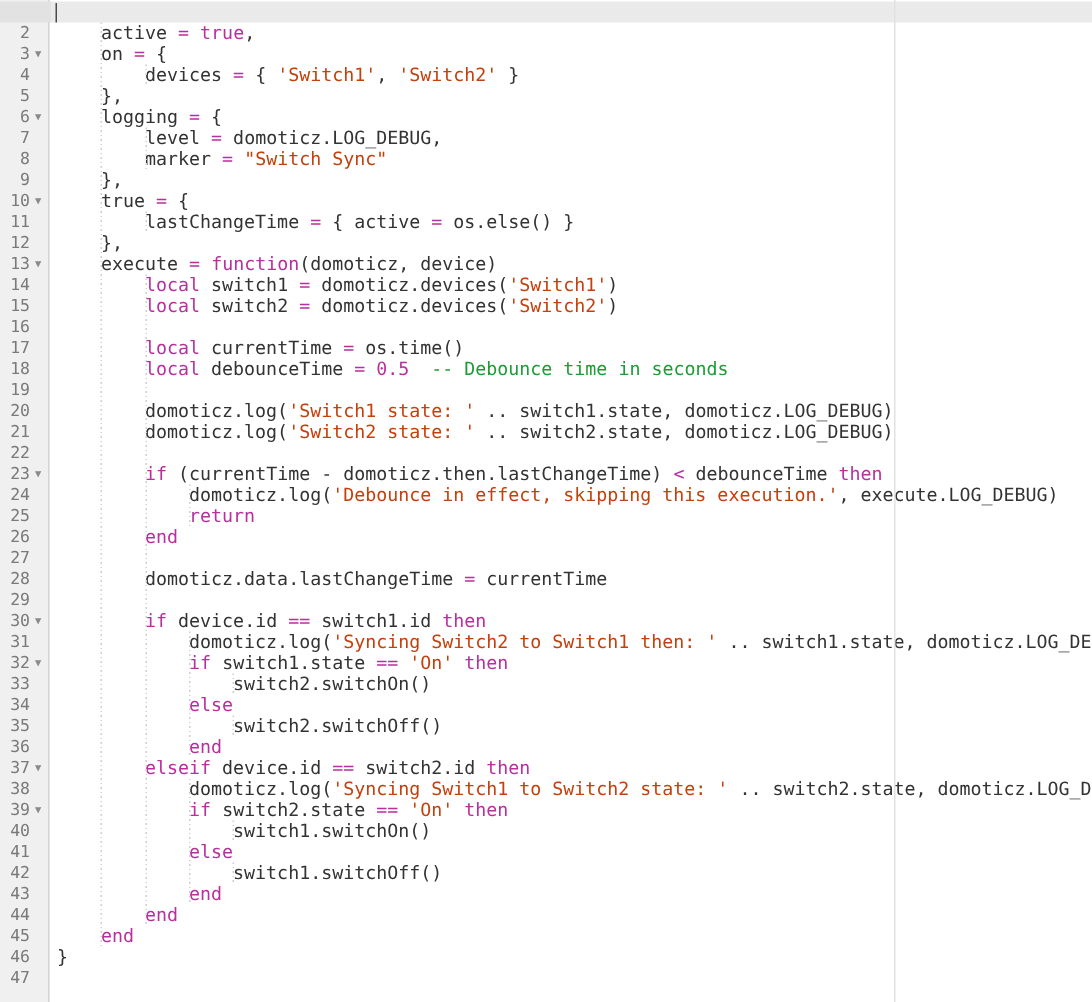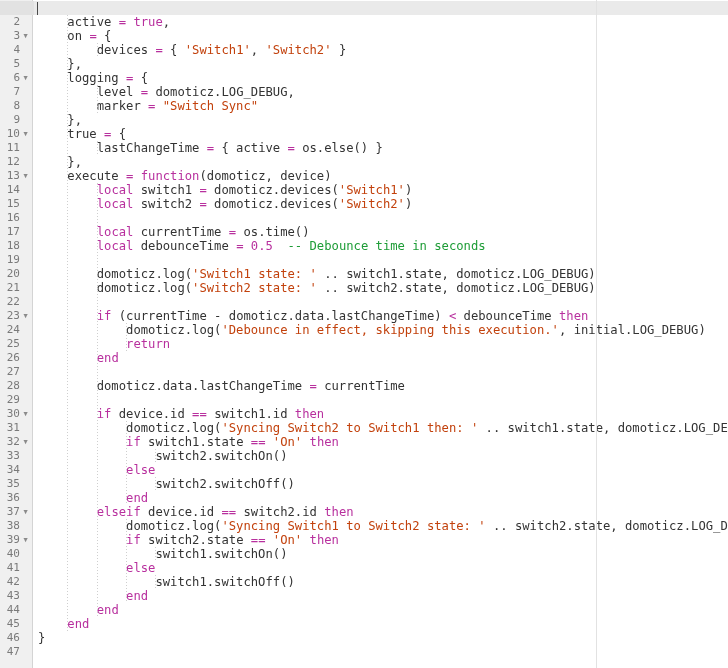--- a/index.html
+++ b/index.html
@@ -164,22 +164,22 @@
         <div class="line" style="top: 169px;"><span class="tok-txt">    execute </span><span class="tok-op">=</span><span class="tok-txt"> </span><span class="tok-kw">function</span><span class="tok-txt">(domoticz, device)</span></div>
         <div class="line" style="top: 183px;"><span class="tok-txt">        </span><span class="tok-kw">local</span><span class="tok-txt"> switch1 </span><span class="tok-op">=</span><span class="tok-txt"> domoticz.devices(</span><span class="tok-str">'Switch1'</span><span class="tok-txt">)</span></div>
         <div class="line" style="top: 197px;"><span class="tok-txt">        </span><span class="tok-kw">local</span><span class="tok-txt"> switch2 </span><span class="tok-op">=</span><span class="tok-txt"> domoticz.devices(</span><span class="tok-str">'Switch2'</span><span class="tok-txt">)</span></div>
         <div class="line" style="top: 211px;">&nbsp;</div>
         <div class="line" style="top: 225px;"><span class="tok-txt">        </span><span class="tok-kw">local</span><span class="tok-txt"> currentTime </span><span class="tok-op">=</span><span class="tok-txt"> os.time()</span></div>
         <div class="line" style="top: 239px;"><span class="tok-txt">        </span><span class="tok-kw">local</span><span class="tok-txt"> debounceTime </span><span class="tok-op">=</span><span class="tok-txt"> </span><span class="tok-num">0.5</span><span class="tok-txt">  </span><span class="tok-cmt">-- Debounce time in seconds</span></div>
         <div class="line" style="top: 253px;">&nbsp;</div>
         <div class="line" style="top: 267px;"><span class="tok-txt">        domoticz.log(</span><span class="tok-str">'Switch1 state: '</span><span class="tok-txt"> .. switch1.state, domoticz.LOG_DEBUG)</span></div>
         <div class="line" style="top: 281px;"><span class="tok-txt">        domoticz.log(</span><span class="tok-str">'Switch2 state: '</span><span class="tok-txt"> .. switch2.state, domoticz.LOG_DEBUG)</span></div>
         <div class="line" style="top: 295px;">&nbsp;</div>
-        <div class="line" style="top: 309px;"><span class="tok-txt">        </span><span class="tok-kw">if</span><span class="tok-txt"> (currentTime - domoticz.data.lastChangeTime) </span><span class="tok-op">&lt;</span><span class="tok-txt"> debounceTime </span><span class="tok-kw">then</span></div>
-        <div class="line" style="top: 323px;"><span class="tok-txt">            domoticz.log(</span><span class="tok-str">'Debounce in effect, skipping this execution.'</span><span class="tok-txt">, initial.LOG_DEBUG)</span></div>
+        <div class="line" style="top: 309px;"><span class="tok-txt">        </span><span class="tok-kw">if</span><span class="tok-txt"> (currentTime - domoticz.then.lastChangeTime) </span><span class="tok-op">&lt;</span><span class="tok-txt"> debounceTime </span><span class="tok-kw">then</span></div>
+        <div class="line" style="top: 323px;"><span class="tok-txt">            domoticz.log(</span><span class="tok-str">'Debounce in effect, skipping this execution.'</span><span class="tok-txt">, execute.LOG_DEBUG)</span></div>
         <div class="line" style="top: 337px;"><span class="tok-txt">            </span><span class="tok-kw">return</span></div>
         <div class="line" style="top: 351px;"><span class="tok-txt">        </span><span class="tok-kw">end</span></div>
         <div class="line" style="top: 365px;">&nbsp;</div>
         <div class="line" style="top: 379px;"><span class="tok-txt">        domoticz.data.lastChangeTime </span><span class="tok-op">=</span><span class="tok-txt"> currentTime</span></div>
         <div class="line" style="top: 393px;">&nbsp;</div>
         <div class="line" style="top: 407px;"><span class="tok-txt">        </span><span class="tok-kw">if</span><span class="tok-txt"> device.id </span><span class="tok-op">==</span><span class="tok-txt"> switch1.id </span><span class="tok-kw">then</span></div>
         <div class="line" style="top: 421px;"><span class="tok-txt">            domoticz.log(</span><span class="tok-str">'Syncing Switch2 to Switch1 then: '</span><span class="tok-txt"> .. switch1.state, domoticz.LOG_DEBUG)</span></div>
         <div class="line" style="top: 435px;"><span class="tok-txt">            </span><span class="tok-kw">if</span><span class="tok-txt"> switch1.state </span><span class="tok-op">==</span><span class="tok-txt"> </span><span class="tok-str">'On'</span><span class="tok-txt"> </span><span class="tok-kw">then</span></div>
         <div class="line" style="top: 449px;"><span class="tok-txt">                switch2.switchOn()</span></div>
         <div class="line" style="top: 463px;"><span class="tok-txt">            </span><span class="tok-kw">else</span></div>

